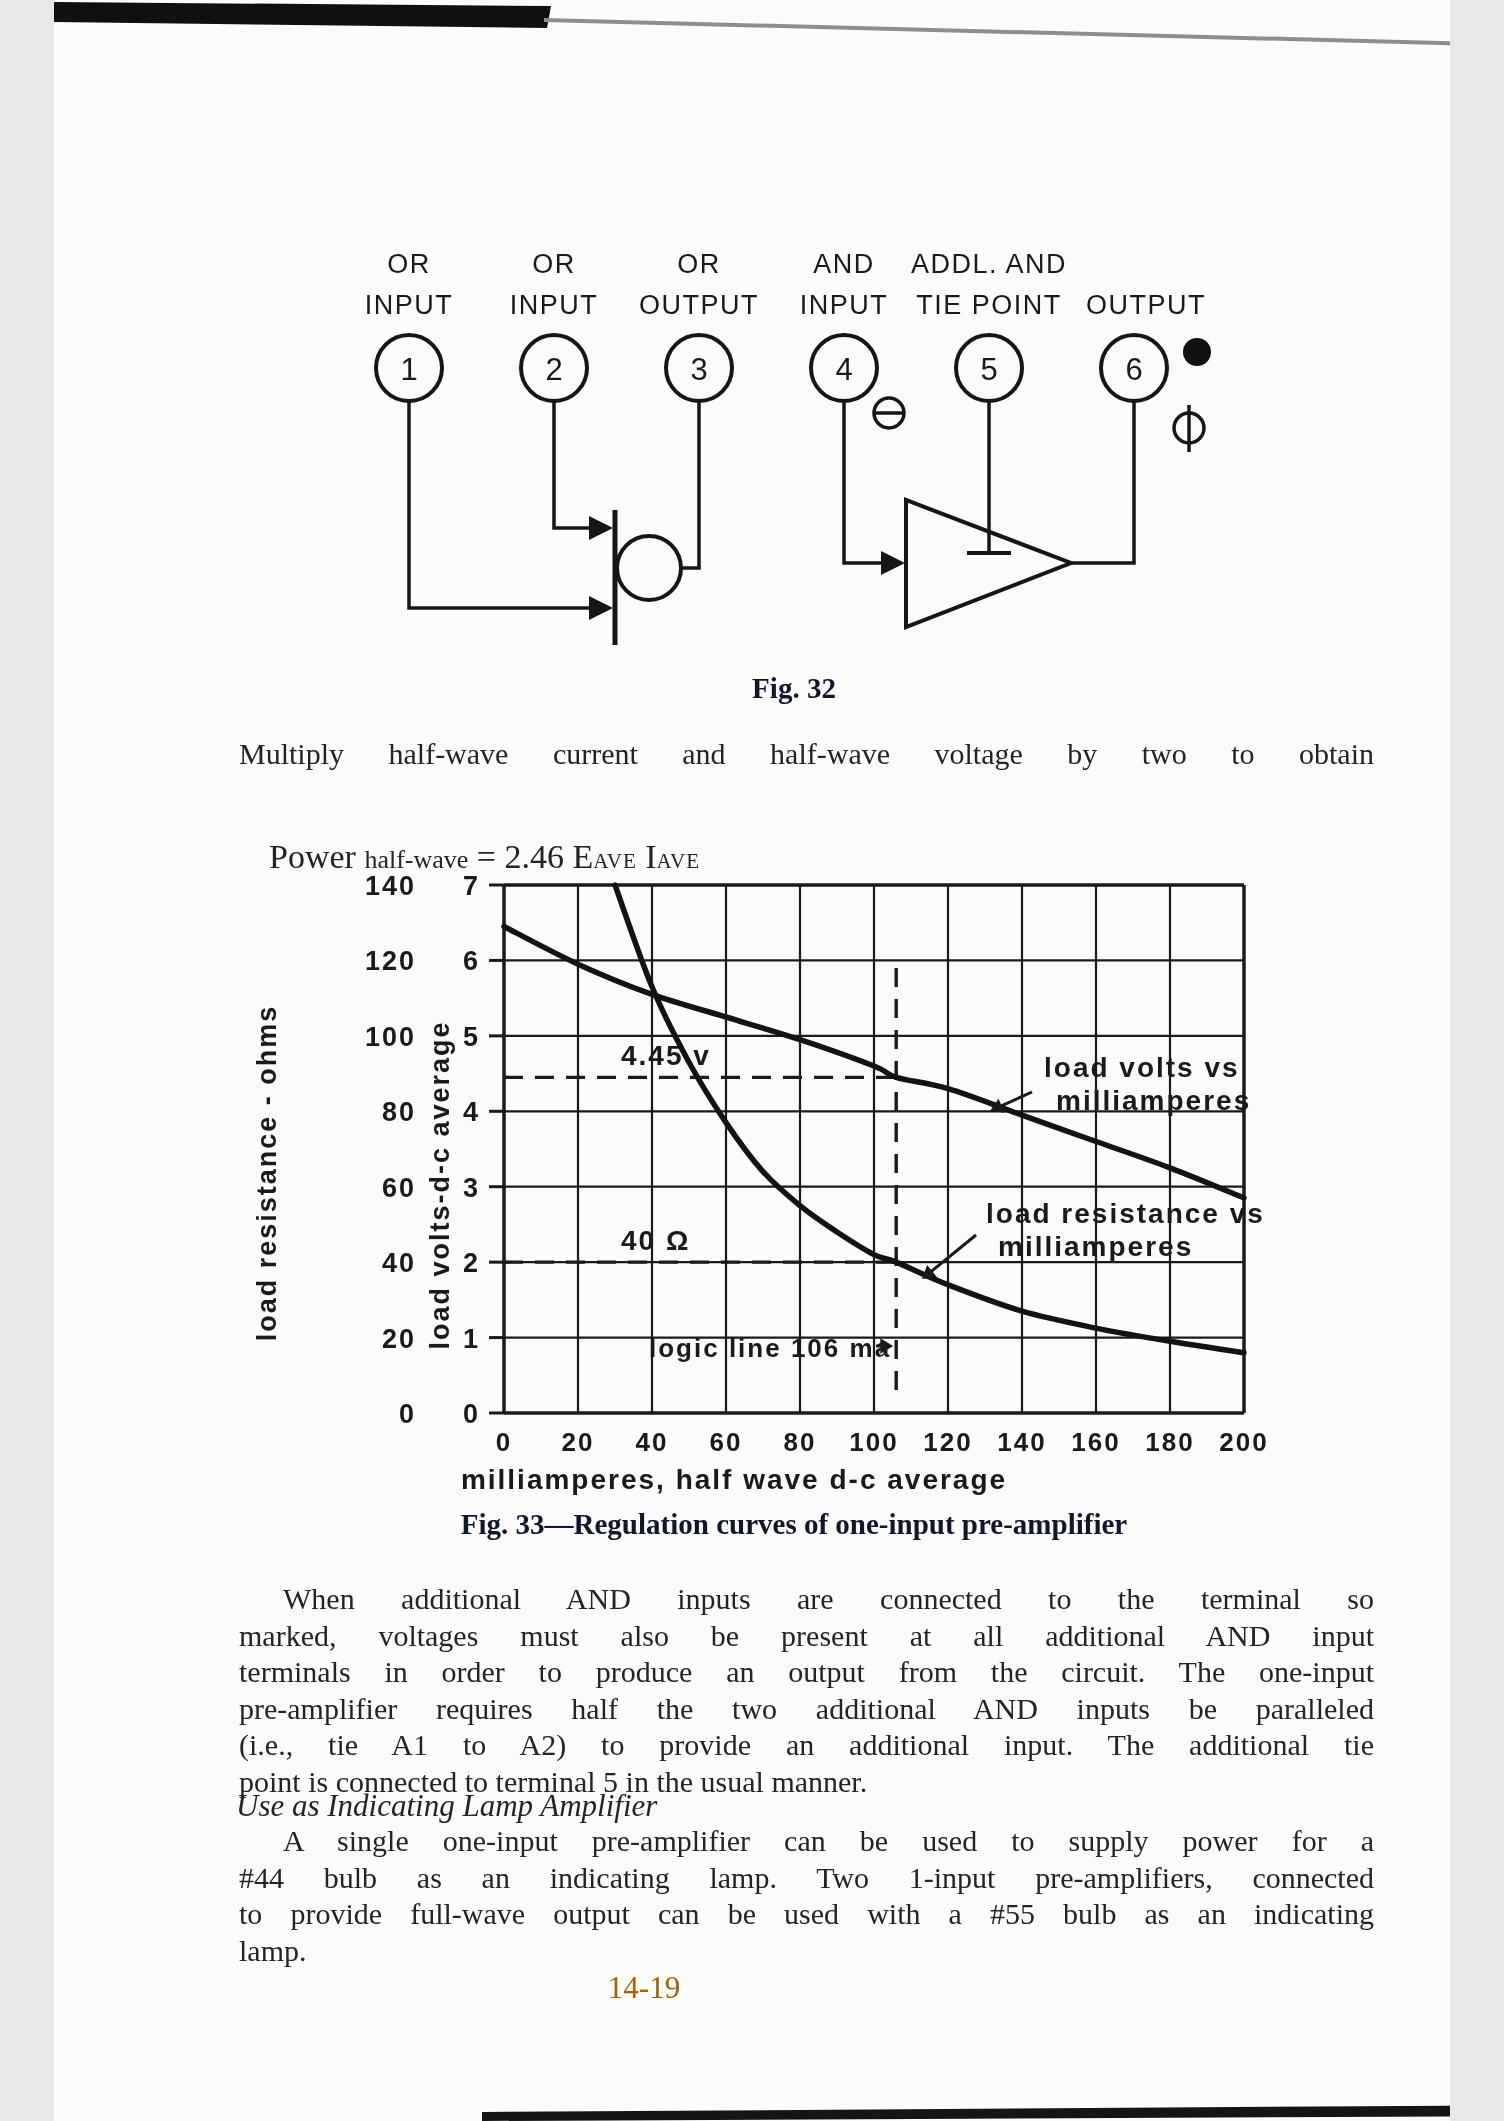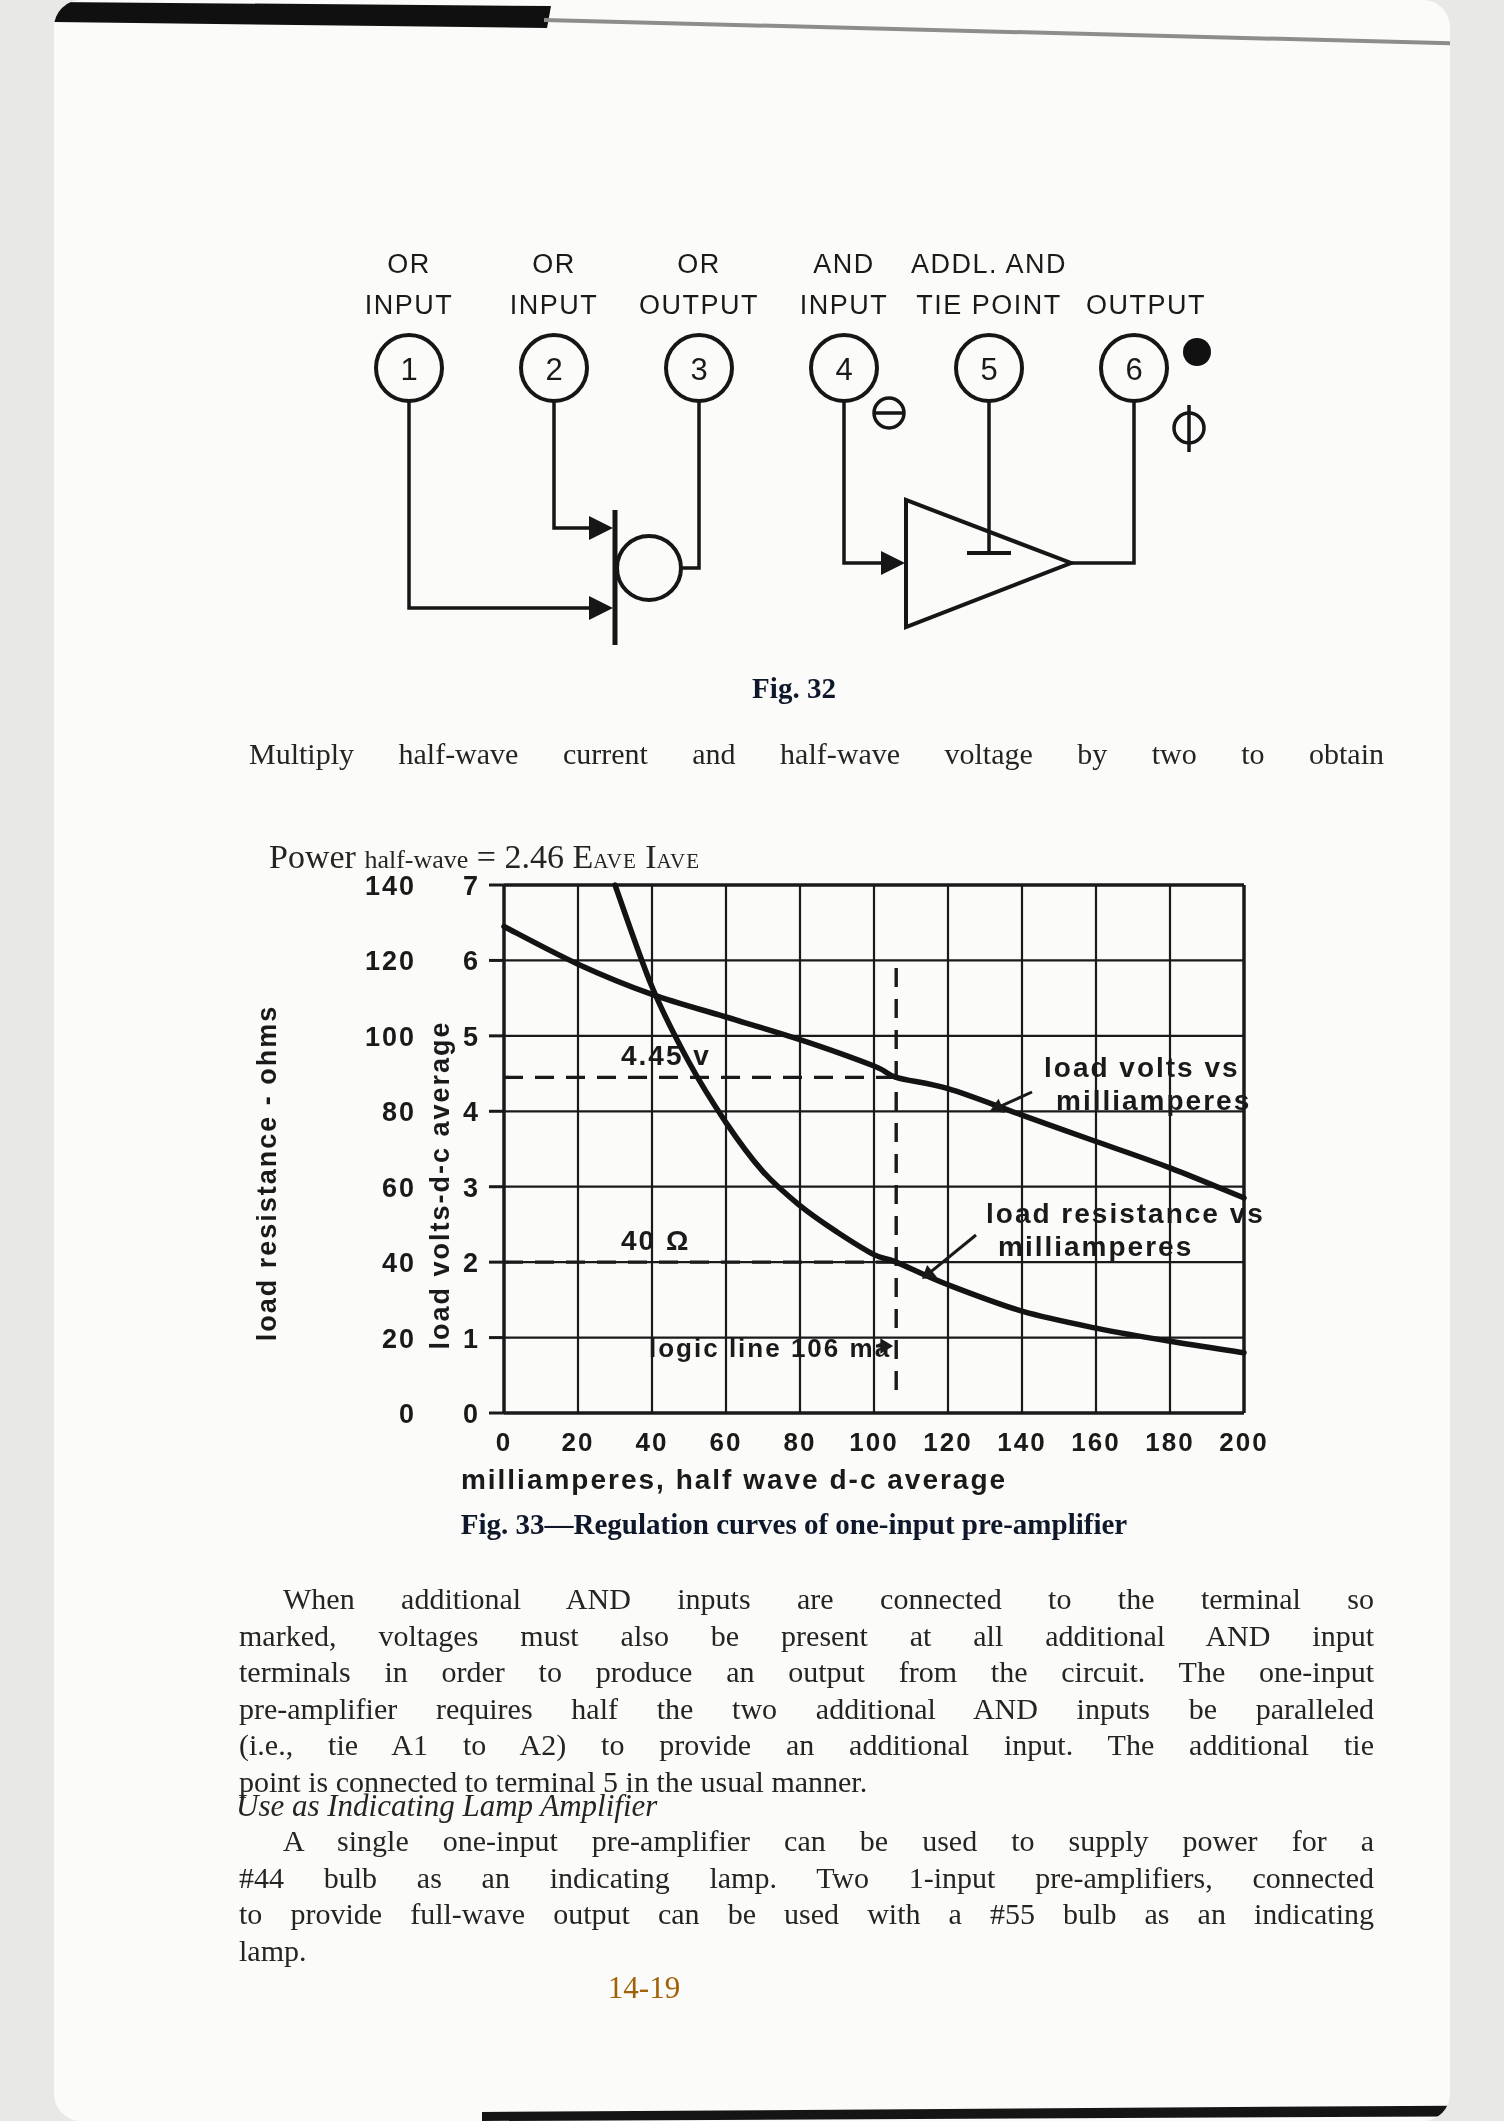--- a/index.html
+++ b/index.html
@@ -1,26 +1,26 @@
 <!DOCTYPE html>
 <html><head>
 <meta charset="utf-8">
 <style>
   html,body{margin:0;padding:0;background:#e8e8e6;}
   .page{
     position:relative;width:1396px;height:2121px;margin:0 auto;
     background:#fbfbf9;overflow:hidden;
-    font-family:"Liberation Serif", serif;color:#222;border-radius:27px;
+    font-family:"Liberation Serif", serif;color:#222;
   }
   svg{position:absolute;overflow:visible;}
   .para{position:absolute;left:185px;width:1135px;font-size:30px;line-height:36.5px;color:#242424;}
   .para .jl{text-align:justify;text-align-last:justify;}
   .para .jl.last{text-align-last:left;}
   .para.indent .jl:first-child{text-indent:44px;}
-  .para1{line-height:38px;margin-left:10px;}
+  .para1{line-height:38px;}
   .fig-caption{
     position:absolute;left:185px;width:1110px;text-align:center;
     font-weight:bold;font-size:29px;color:#0f172a;
   }
   .formula{position:absolute;left:215px;top:838px;font-size:34px;color:#242424;white-space:nowrap;}
   .formula .sub-word{font-size:26px;}
   .formula .ave{font-size:21px;letter-spacing:1px;}
   .heading-italic{
     position:absolute;left:182px;top:1788px;width:1135px;
     font-style:italic;font-size:31px;color:#242424;

